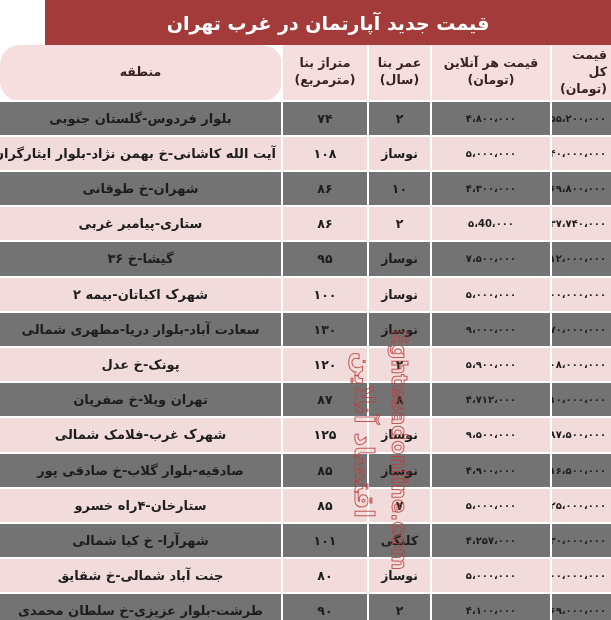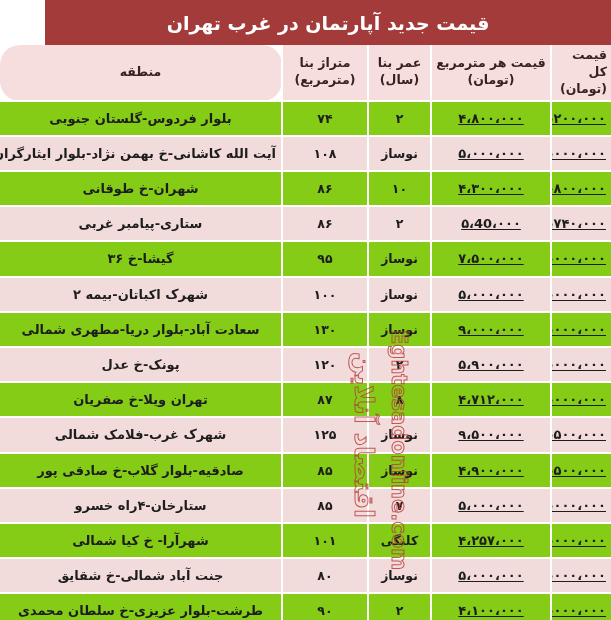--- a/index.html
+++ b/index.html
@@ -80,30 +80,29 @@
     border-right: 2px solid #ffffff;
     border-bottom: 2px solid #ffffff;
     white-space: nowrap;
     overflow: hidden;
     position: relative;
     z-index: 2;
   }
   tbody td:first-child { border-right: none; }
   tbody td:last-child  { border-left: none; }
 
-  tbody tr.row-even td { background: #84cc16; }
+  tbody tr.row-even td { background: #737373; }
   tbody tr.row-odd  td { background: #f2dbdb; }
 
   td.cell-region {
     font-size: 13px;
   }
   td.cell-total, td.cell-unit {
-    font-size: 13px;
+    font-size: 10px;
     letter-spacing: 0.3px;
-    text-decoration: underline;
   }
 
   
   .watermark {
     position: absolute;
     pointer-events: none;
     z-index: 5;
     color: transparent;
     font-weight: bold;
     opacity: 0.85;
@@ -145,21 +144,21 @@
       <col class="c-age">
       <col class="c-area">
       <col class="c-region">
     </colgroup>
     <thead>
       <tr>
         <th>
           <span>قیمت کل (تومان)</span>
         </th>
         <th>
-          <span>قیمت هر مترمربع</span><br>
+          <span>قیمت هر آنلاین</span><br>
           <span>(تومان)</span>
         </th>
         <th>
           <span>عمر بنا</span><br>
           <span>(سال)</span>
         </th>
         <th>
           <span>متراژ بنا</span><br>
           <span>(مترمربع)</span>
         </th>

